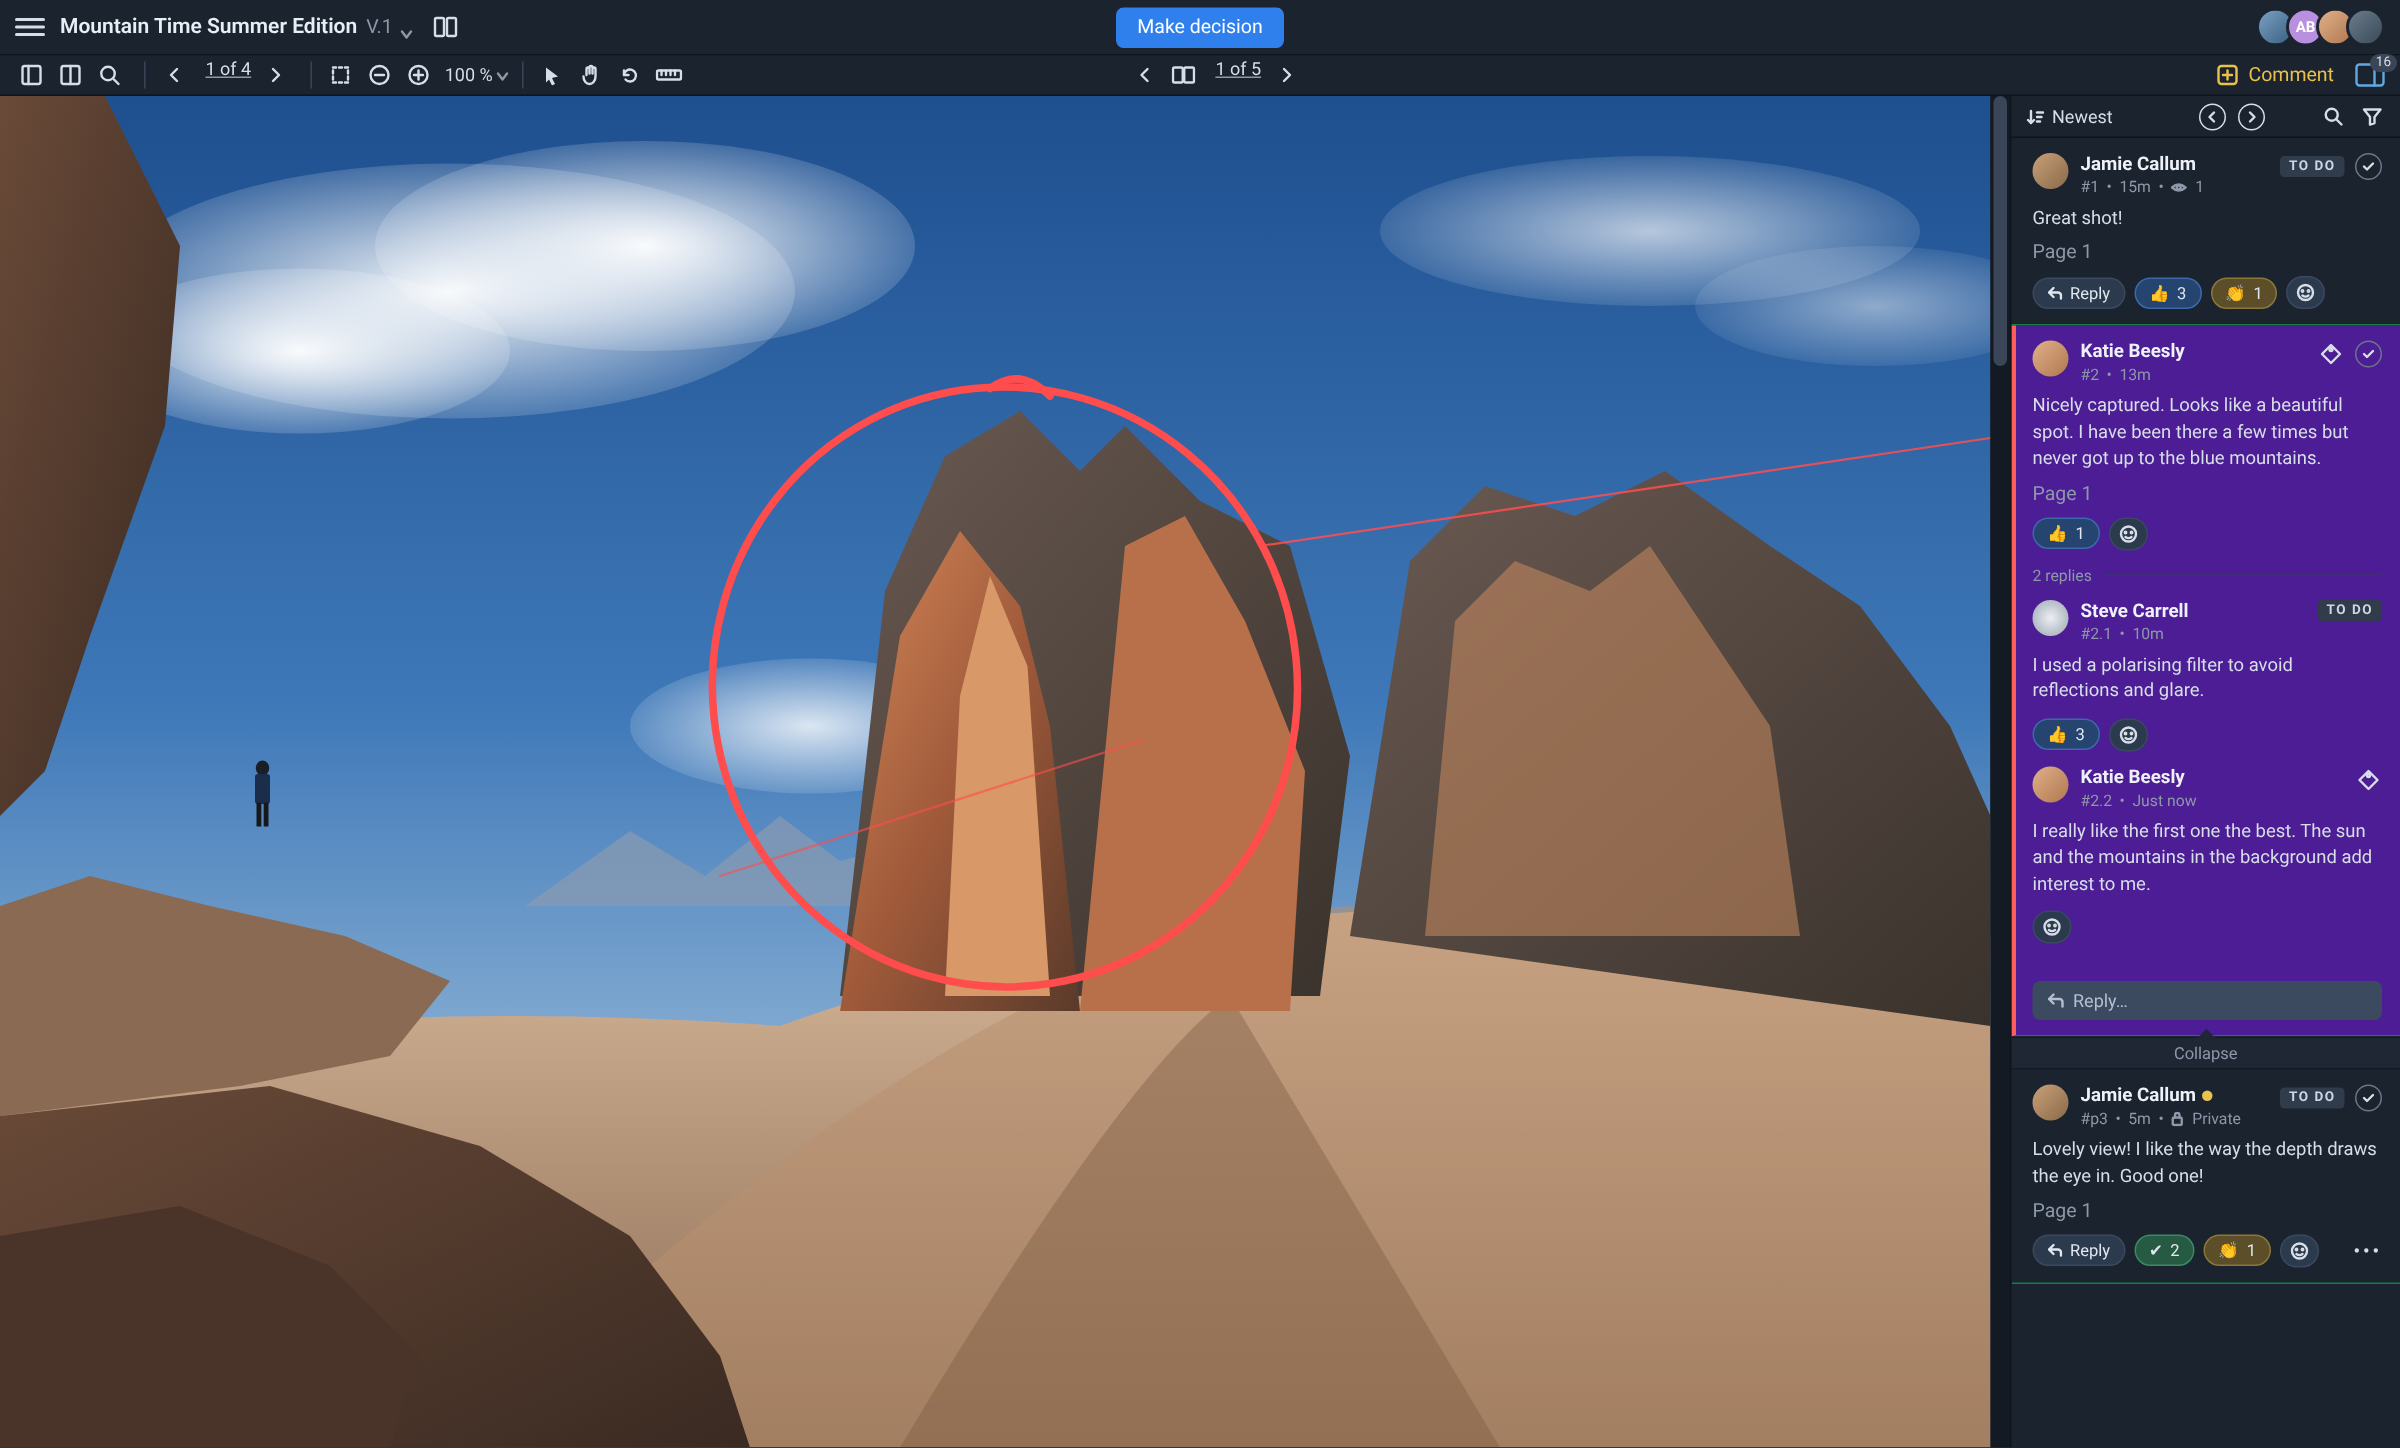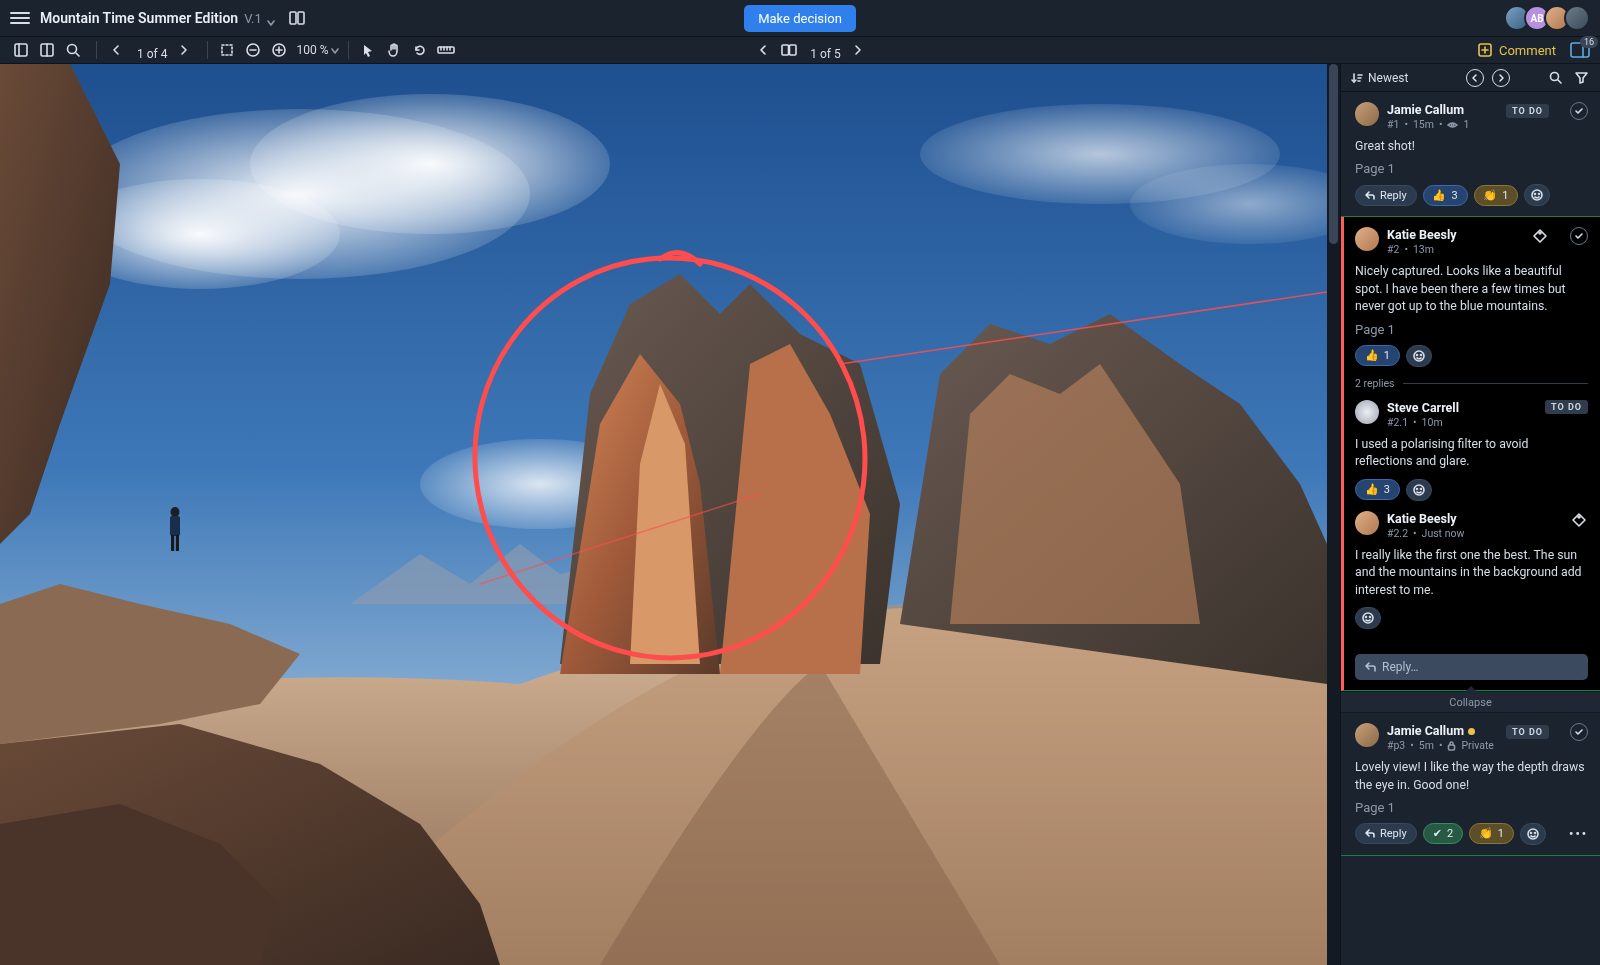--- a/index.html
+++ b/index.html
@@ -33,21 +33,21 @@
   .book-icon{margin-left:10px;cursor:pointer;}
   .topbar-center{position:absolute;left:0;right:0;display:flex;justify-content:center;pointer-events:none;}
   .make-decision{pointer-events:auto;background:var(--blue);color:#fff;border:none;border-radius:5px;padding:6px 14px;font-size:13px;cursor:pointer;}
   .topbar-right{margin-left:auto;display:flex;align-items:center;gap:-6px;}
   .avatar{width:26px;height:26px;border-radius:50%;border:2px solid var(--panel);margin-left:-6px;background-size:cover;background-position:center;display:flex;align-items:center;justify-content:center;font-size:10px;font-weight:700;color:#fff;}
 
   
   .toolbar{height:27px;display:flex;align-items:center;padding:0 10px;background:var(--panel);border-bottom:1px solid #0e141c;font-size:12px;color:var(--text-dim);}
   .tbtn{width:22px;height:22px;display:flex;align-items:center;justify-content:center;cursor:pointer;border-radius:4px;margin-right:4px;color:var(--text);}
   .divider{width:1px;height:18px;background:var(--border);margin:0 8px;}
-  .nav-group{display:flex;align-items:flex-end;}
+  .nav-group{display:flex;align-items:flex-start;text-decoration:underline;}
   .page-of{margin:0 6px;font-size:12px;color:var(--text);}
   .zoom-txt{font-size:12px;color:var(--text);margin:0 2px;}
   .toolbar-center{position:absolute;left:0;right:12px;display:flex;justify-content:center;pointer-events:none;margin-left:37px;}
   .toolbar-center .nav-group{pointer-events:auto;}
   .toolbar-right{margin-left:auto;display:flex;align-items:center;}
   .comment-btn{display:flex;align-items:center;gap:6px;color:var(--yellow);cursor:pointer;font-size:13px;margin-right:14px;}
   .batch-badge{position:relative;display:flex;align-items:center;}
   .batch-count{position:absolute;top:-6px;right:-8px;background:#3a4658;color:var(--text);font-size:9px;padding:1px 4px;border-radius:6px;}
 
   
@@ -63,36 +63,36 @@
   
   .sidebar{width:260px;background:var(--panel);display:flex;flex-direction:column;border-left:1px solid #0e141c;}
   .side-head{height:28px;display:flex;align-items:center;padding:0 10px;font-size:12px;border-bottom:1px solid #0e141c;}
   .sort-btn{display:flex;align-items:center;gap:5px;cursor:pointer;color:var(--text);}
   .side-head-right{margin-left:auto;display:flex;align-items:center;gap:8px;}
   .hicon{width:18px;height:18px;display:flex;align-items:center;justify-content:center;cursor:pointer;color:var(--text);}
   .hicon.circle{border:1.5px solid var(--text);border-radius:50%;}
 
   .comments{flex:1;overflow-y:auto;}
   .comment{padding:10px 12px 10px 14px;border-bottom:1px solid #15803d;position:relative;font-size:12px;}
-  .comment.selected{background:#000000;border-left:3px solid var(--accent-line);padding-left:11px;}
+  .comment.selected{background:#4c1d95;border-left:3px solid var(--accent-line);padding-left:11px;}
   .chd{display:flex;align-items:flex-start;gap:8px;}
   .cav{width:24px;height:24px;border-radius:50%;flex-shrink:0;background-size:cover;background-position:center;}
   .cname{font-weight:700;font-size:12.5px;color:#eef2f8;}
   .cmeta{font-size:10.5px;color:var(--text-dim);margin-top:1px;display:flex;align-items:center;gap:5px;}
   .ctext{margin-top:7px;color:#d7dee8;font-size:12.3px;line-height:1.42;}
   .cpage{margin-top:6px;font-size:13px;color:var(--text-dim);}
   .cactions{margin-top:8px;display:flex;align-items:center;gap:6px;flex-wrap:wrap;}
   .pill{display:inline-flex;align-items:center;gap:5px;background:var(--pill);border:1px solid #3a4860;border-radius:12px;padding:3px 9px;font-size:11px;cursor:pointer;color:#e0e7f0;}
   .pill.blue{background:#25446f;border-color:#3c69ab;}
   .pill.yellow{background:#5b4e28;border-color:#8b7838;}
   .pill.green{background:#265a42;border-color:#3a8b64;}
   .emoji-add{display:inline-flex;align-items:center;justify-content:center;width:26px;height:22px;border-radius:11px;border:1px solid #3a4860;background:var(--pill);cursor:pointer;}
   .todo-badge{font-size:9px;font-weight:700;letter-spacing:1px;background:#303b4c;color:#cdd6e2;border-radius:3px;padding:2px 6px;}
   .check-circle{width:18px;height:18px;border:1.5px solid #6a7689;border-radius:50%;display:flex;align-items:center;justify-content:center;cursor:pointer;}
-  .chd-right{margin-left:auto;display:flex;align-items:center;gap:21px;}
+  .chd-right{margin-left:auto;display:flex;align-items:center;gap:7px;}
   .replies-sep{display:flex;align-items:center;gap:8px;font-size:10.5px;color:var(--text-dim);margin-top:10px;}
   .replies-sep .line{flex:1;height:1px;background:#323e4f;}
   .reply-thread{margin-top:10px;}
   .reply-thread .chd{margin-top:0;}
   .reply-input{margin-top:25px;background:#3b4a5f;border-radius:5px;padding:6px 10px;display:flex;align-items:center;gap:6px;color:#b4bfcf;font-size:12px;}
   .collapse-bar{height:22px;display:flex;align-items:center;justify-content:center;position:relative;font-size:11px;color:var(--text-dim);background:#1e2733;border-top:1px solid #141a23;border-bottom:1px solid #141a23;}
   .collapse-bar::before{content:"";position:absolute;top:-6px;left:50%;transform:translateX(-50%);width:0;height:0;border-left:6px solid transparent;border-right:6px solid transparent;border-bottom:6px solid #1e2733;}
   .tag-icon{width:16px;height:16px;}
   .dot-status{width:7px;height:7px;border-radius:50%;background:#e8c24a;display:inline-block;margin-left:4px;}
   .more-dots{letter-spacing:2px;font-weight:700;cursor:pointer;}

